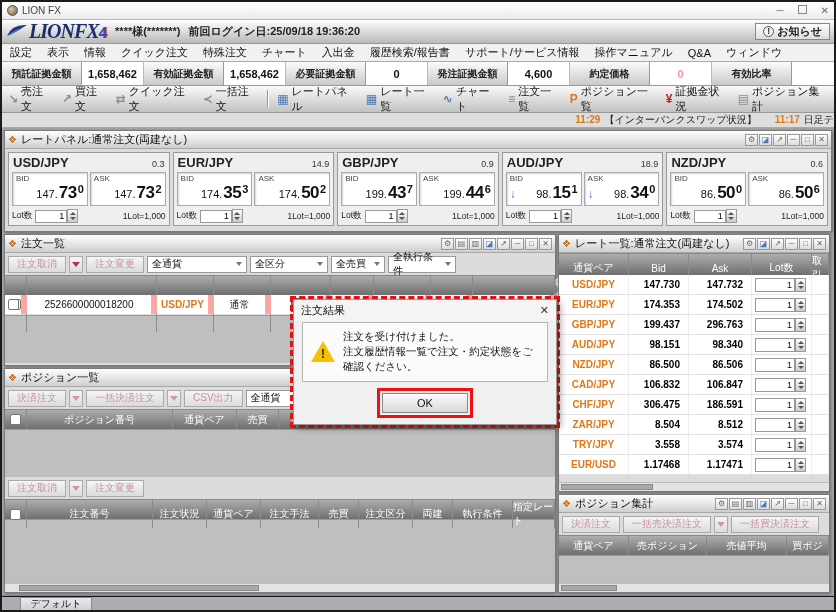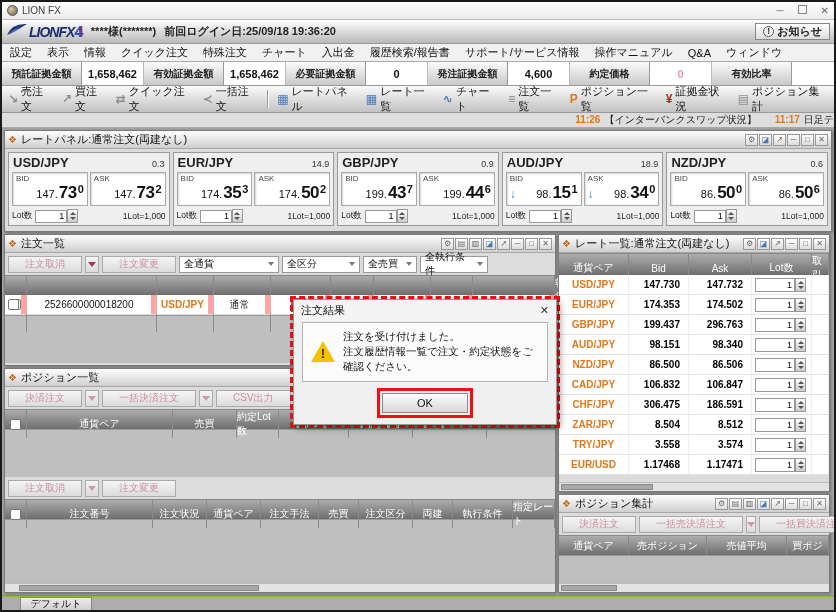--- a/index.html
+++ b/index.html
@@ -12,21 +12,21 @@
   .appico{width:11px;height:11px;border-radius:50%;background:radial-gradient(circle at 35% 35%, #d8c9a8, #6b5a3f);border:1px solid #555;}
   .apptitle{font-size:10px;color:#444;}
   .wc{margin-left:auto;display:flex;gap:14px;color:#666;font-size:10px;}
   .wc span{cursor:default;}
   .wc .mx{border:1px solid #888;width:9px;height:9px;display:inline-block;}
 
   
   .appheader{height:24px;background:linear-gradient(#ffffff,#b9b9b9);display:flex;align-items:center;padding:0 4px;gap:8px;border-bottom:1px solid #999;}
   .logo{display:flex;align-items:baseline;}
   .logo svg{margin-right:1px;}
-  .logo-main{font-family:Liberation Sans, sans-serif;font-style:italic;font-weight:bold;font-size:14px;color:#1c2f6b;letter-spacing:-1px;text-align:center;}
+  .logo-main{font-family:Liberation Serif, serif;font-style:italic;font-weight:bold;font-size:20px;color:#1c2f6b;letter-spacing:-1px;text-align:center;}
   .logo-num{font-family:"Liberation Serif","DejaVu Serif",serif;font-weight:bold;font-size:17px;color:#2a52c0;text-shadow:1px 0 #c22;}
   .userline{font-size:11px;font-weight:bold;color:#222;}
   .noticebtn{margin-left:auto;height:17px;border:1px solid #888;background:linear-gradient(#fff,#ddd);font-size:11px;font-weight:bold;display:flex;align-items:center;gap:3px;padding:0 7px;color:#222;}
   .noticeico{width:11px;height:11px;border:1px solid #555;border-radius:50%;font-size:9px;line-height:9px;text-align:center;color:#333;background:#f4f4f4;}
 
   
   .menubar{height:18px;background:#f1f1f1;display:flex;align-items:center;gap:15px;padding:0 8px;border-bottom:1px solid #aaa;font-size:11px;color:#111;}
   .menubar span{cursor:default;}
 
   
@@ -74,21 +74,21 @@
   .tile-bot{display:flex;align-items:center;gap:3px;padding-top:3px;font-size:8.5px;color:#222;}
   .lotnote{margin-left:auto;}
   .lotbox{display:flex;align-items:center;}
   .lotin{width:32px;height:13px;border:1px solid #999;background:#fff;font-size:9px;text-align:right;padding-right:2px;}
   .spin{width:11px;height:14px;border:1px solid #999;background:linear-gradient(#fff,#ccc);display:flex;flex-direction:column;align-items:center;justify-content:space-evenly;cursor:default;}
   .tri-u{width:0;height:0;border-left:3px solid transparent;border-right:3px solid transparent;border-bottom:3px solid #555;}
   .tri-d{width:0;height:0;border-left:3px solid transparent;border-right:3px solid transparent;border-top:3px solid #555;}
 
   
   .frow{display:flex;align-items:center;gap:3px;padding:2px 3px;height:22px;}
-  .dbtn{height:17px;border:1px solid #aaa;background:linear-gradient(#f5f5f5,#dcdcdc);color:#c9909c;font-size:10px;padding:0 16px;display:flex;align-items:center;white-space:nowrap;}
+  .dbtn{height:17px;border:1px solid #aaa;background:linear-gradient(#f5f5f5,#dcdcdc);color:#c9909c;font-size:10px;padding:0 8px;display:flex;align-items:center;white-space:nowrap;}
   .ebtn{height:17px;border:1px solid #888;background:linear-gradient(#fdfdfd,#d5d5d5);color:#111;font-size:10px;padding:0 8px;display:flex;align-items:center;white-space:nowrap;}
   .vbtn{width:14px;height:17px;border:1px solid #aaa;background:linear-gradient(#f5f5f5,#dcdcdc);display:flex;align-items:center;justify-content:center;}
   .vbtn i{width:0;height:0;border-left:4px solid transparent;border-right:4px solid transparent;border-top:5px solid #b03050;}
   .vbtn.dis i{border-top-color:#cf9aa6;}
   .sel{height:17px;background:#fff;border:1px solid #999;font-size:10px;display:flex;align-items:center;padding:0 4px;color:#111;gap:4px;}
   .chev{width:0;height:0;border-left:3px solid transparent;border-right:3px solid transparent;border-top:4px solid #777;margin-left:auto;}
 
   
   .th{display:grid;align-items:stretch;height:20px;background:linear-gradient(#adadad,#6e6e6e);color:#fff;font-size:10px;border-top:1px solid #888;}
   .th>span{border-right:1px solid #8a8a8a;display:flex;align-items:center;justify-content:center;}
@@ -122,21 +122,21 @@
   .dlg-msgbox{margin:1px 8px 6px 8px;background:#fbfbfb;border:1px solid #b5b5b5;display:flex;align-items:center;gap:8px;padding:6px 8px;min-height:38px;}
   .warn{position:relative;width:24px;height:21px;flex:none;}
   .warn .tri{position:absolute;left:0;top:0;width:0;height:0;border-left:12px solid transparent;border-right:12px solid transparent;border-bottom:21px solid #f6c200;}
   .warn b{position:absolute;left:0;right:0;bottom:1px;text-align:center;font-size:12px;color:#222;z-index:2;}
   .dlg-text{font-size:10.5px;color:#111;line-height:1.45;}
   .dlg-okrow{display:flex;justify-content:center;padding-bottom:6px;}
   .ok-annot{border:3px solid #ee1111;padding:2px;background:transparent;}
   .okbtn{width:86px;height:20px;border:1px solid #8a8a8a;background:linear-gradient(#fcfcfc,#d8d8d8);font-size:11px;color:#111;}
 
   
-  .statusbar{height:15px;background:#84cc16;border-top:1px solid #8f8f8f;display:flex;align-items:flex-end;}
+  .statusbar{height:15px;background:#0f172a;border-top:1px solid #8f8f8f;display:flex;align-items:flex-end;}
   .tabzone{width:100%;height:13px;background:#adadad;display:flex;align-items:stretch;}
   .deftab{margin-left:18px;width:72px;background:linear-gradient(#ececec,#cfcfcf);border:1px solid #888;border-bottom:none;font-size:10px;display:flex;align-items:center;justify-content:center;color:#111;}
 </style>
 </head>
 <body>
 
 <div class="window">
 
   <div class="titlebar">
     <span class="appico"></span>
@@ -237,21 +237,21 @@
         <span class="tbi red">¥</span>
         <span>証拠金状況</span>
       </span>
     <span class="tbtn">
         <span class="tbi gray">▤</span>
         <span>ポジション集計</span>
       </span>
   </div>
 
   <div class="ticker">
-    <span><span class="tick-time">11:26</span><span class="tick-text">【インターバンクスワップ状況】</span></span>
+    <span><span class="tick-time">11:29</span><span class="tick-text">【インターバンクスワップ状況】</span></span>
     <span><span class="tick-time">11:17</span><span class="tick-text">日足テ</span></span>
   </div>
 
   <div class="main">
 
     <section class="win" style="left:2px;top:2px;width:828px;height:102px;">
       <div class="win-h">
         <span class="paw">❖</span>
         <span>レートパネル:通常注文(両建なし)</span>
         <span class="win-btns">
@@ -709,20 +709,21 @@
         <span class="sel" style="width:52px;">
             <span>全売買</span>
             <i class="chev"></i>
           </span>
         <span class="ebtn" style="margin-left:auto;">全決済注文</span>
       </div>
       <div class="th pl-grid">
         <span class="cbcell">
             <span class="cb"></span>
           </span>
+        <span>ポジション番号</span>
         <span>通貨ペア</span>
         <span>売買</span>
         <span>約定Lot数</span>
         <span>残Lot数</span>
         <span>約定価格</span>
         <span>評価レート</span>
       </div>
       <div class="emptyb" style="height:48px;"></div>
       <div class="frow">
         <span class="dbtn">注文取消</span>

